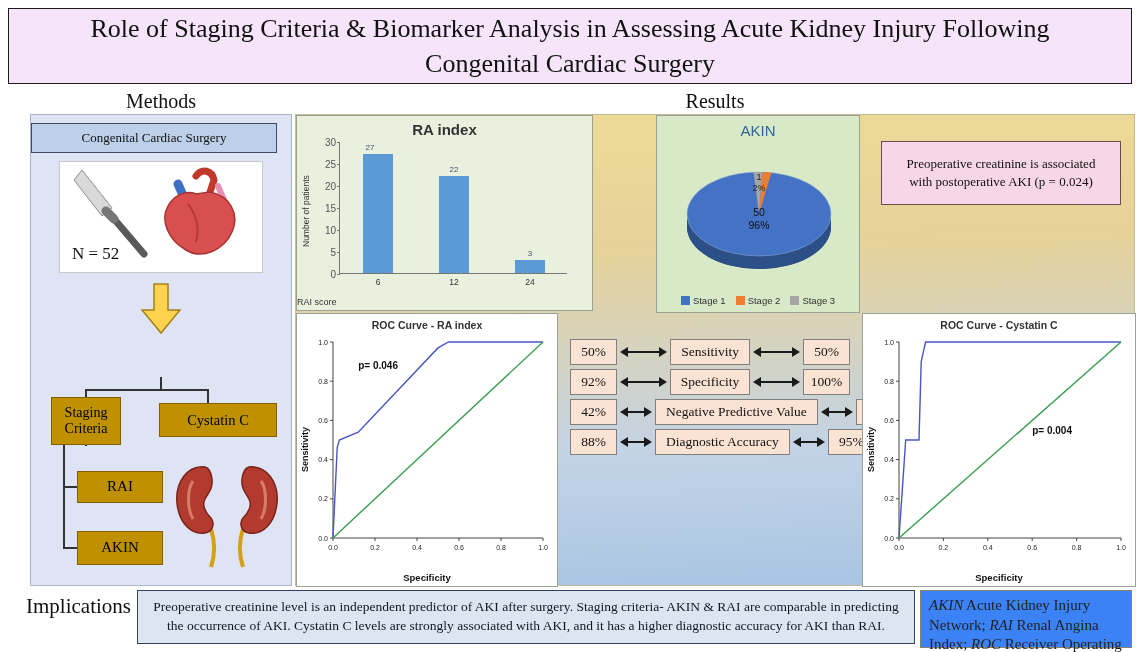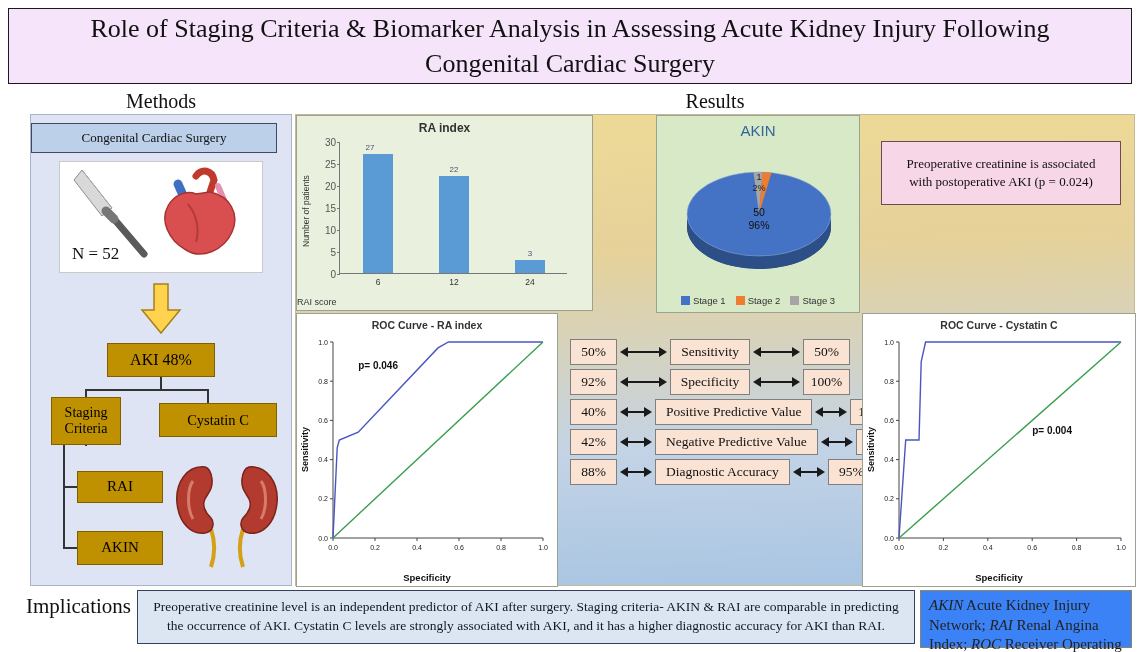--- a/index.html
+++ b/index.html
@@ -30,21 +30,21 @@
   #rai-box{left:46px;top:356px;width:86px;height:32px;font-size:15px}
   #akin-box{left:46px;top:416px;width:86px;height:34px;font-size:15px}
   .line{position:absolute;background:#333}
   .kidneys{position:absolute;left:140px;top:344px}
 
   
   .results-area{position:absolute;left:295px;top:114px;width:840px;height:472px;
     background:linear-gradient(178deg,#eeda96 0%,#e6d29a 30%,#c3d3e6 70%,#a7c4e2 100%);border:1px solid #c4bb94}
   .panel{position:absolute;border:1px solid #9aa293}
   .bar-panel{left:0;top:0;width:297px;height:196px;background:#e9f1de}
-  .chart-title{position:absolute;left:0;right:0;top:5px;text-align:center;font-size:12px;color:#333;font-weight:bold}
+  .chart-title{position:absolute;left:0;right:0;top:5px;text-align:center;font-size:15px;color:#333;font-weight:bold}
   .bar-plot{position:absolute;left:42px;top:26px;width:228px;height:132px;border-left:1px solid #777;border-bottom:1px solid #777}
   .btick{position:absolute;left:-24px;width:20px;text-align:right;font-size:10px;color:#555}
   .btickmark{position:absolute;left:-3px;width:3px;height:1px;background:#777}
   .bar{position:absolute;bottom:0;width:30px}
   .bval{position:absolute;width:40px;text-align:center;font-size:8px;color:#44546a}
   .bxlab{position:absolute;width:40px;text-align:center;font-size:8.5px;color:#333;top:135px}
   .xlab{position:absolute;left:0;right:0;bottom:3px;font-size:9px;color:#333}
   .vlabel{position:absolute;writing-mode:vertical-rl;transform:rotate(180deg);text-align:center;font-size:8.5px;color:#333}
   .bar-panel .vlabel{left:4px;top:30px;height:130px}
 
@@ -119,21 +119,20 @@
         <path d="M150,30 C170,34 180,52 172,70 C164,88 142,98 126,88 C108,78 100,58 108,44 C114,33 126,28 136,32 Z" fill="#d94f4f" stroke="#a83232" stroke-width="1.5"></path>
         <path d="M128,42 C136,52 140,66 136,80" stroke="#b23a3a" stroke-width="2" fill="none"></path>
       </svg>
       <div class="n-label">N = 52</div>
     </div>
 
     <svg class="down-arrow" width="44" height="52" viewBox="0 0 44 52">
       <polygon points="15,1 29,1 29,27 41,27 22,50 3,27 15,27" fill="#ffd34d" stroke="#a5801c" stroke-width="1.5"></polygon>
     </svg>
 
-    <div class="gold" id="aki-box">AKI 48%</div>
 
     <div class="line" style="left:129px;top:262px;width:2px;height:13px"></div>
     <div class="line" style="left:54px;top:274px;width:124px;height:2px"></div>
     <div class="line" style="left:54px;top:274px;width:2px;height:9px"></div>
     <div class="line" style="left:176px;top:274px;width:2px;height:15px"></div>
     <div class="line" style="left:32px;top:330px;width:2px;height:104px"></div>
     <div class="line" style="left:32px;top:371px;width:14px;height:2px"></div>
     <div class="line" style="left:32px;top:432px;width:14px;height:2px"></div>
     <div class="line" style="left:54px;top:330px;width:2px;height:1px"></div>
 
@@ -263,27 +262,20 @@
           <div class="cmp-val">50%</div>
         </div>
         <div class="cmp-row">
           <div class="cmp-val">92%</div>
           <div class="cmp-arrow"></div>
           <div class="cmp-metric">Specificity</div>
           <div class="cmp-arrow"></div>
           <div class="cmp-val">100%</div>
         </div>
         <div class="cmp-row">
-          <div class="cmp-val">40%</div>
-          <div class="cmp-arrow"></div>
-          <div class="cmp-metric">Positive Predictive Value</div>
-          <div class="cmp-arrow"></div>
-          <div class="cmp-val">100%</div>
-        </div>
-        <div class="cmp-row">
           <div class="cmp-val">42%</div>
           <div class="cmp-arrow"></div>
           <div class="cmp-metric">Negative Predictive Value</div>
           <div class="cmp-arrow"></div>
           <div class="cmp-val">95%</div>
         </div>
         <div class="cmp-row">
           <div class="cmp-val">88%</div>
           <div class="cmp-arrow"></div>
           <div class="cmp-metric">Diagnostic Accuracy</div>

